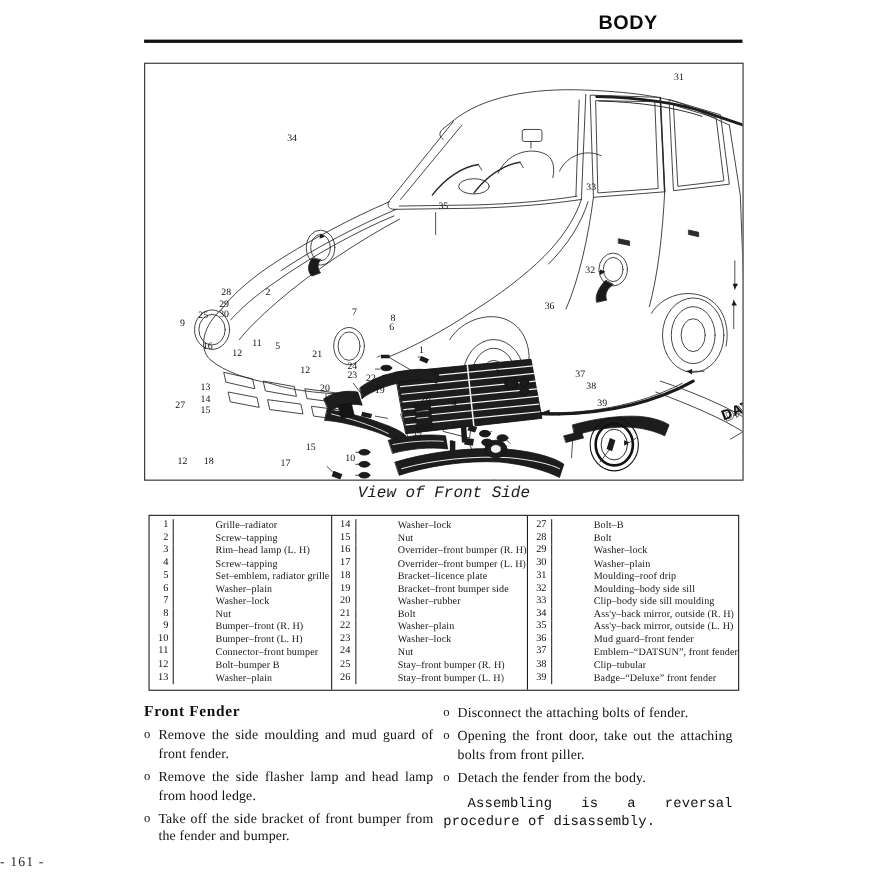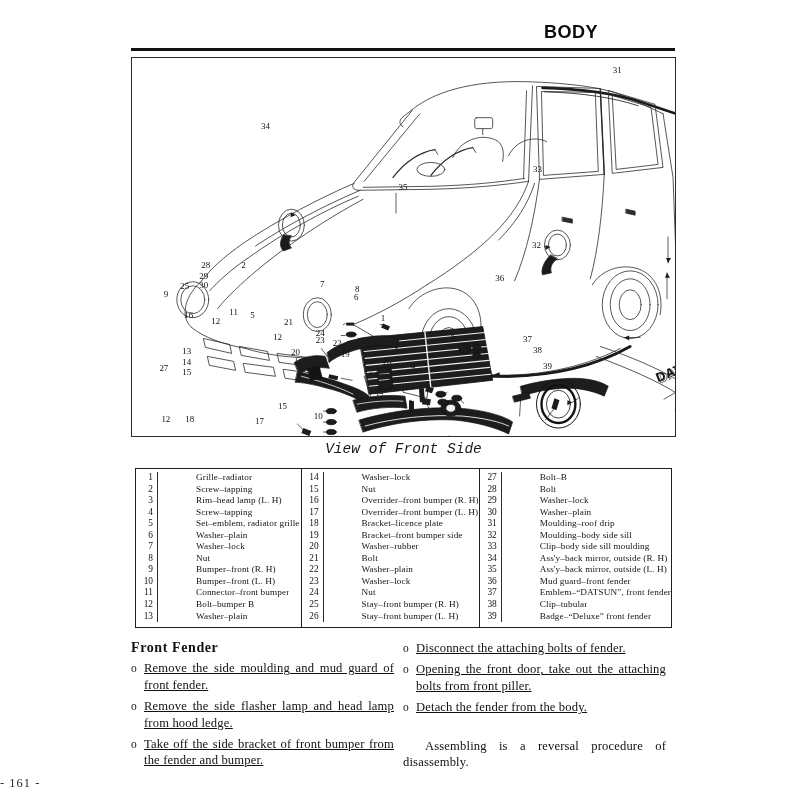--- a/index.html
+++ b/index.html
@@ -15,21 +15,21 @@
     background: #ffffff;
     font-family: "Liberation Serif", serif;
     color: #111111;
     overflow: hidden;
   }
 
   
   .header {
     position: absolute;
     left: 0;
-    top: 12px;
+    top: 0;
     width: 706px;
     height: 46px;
   }
   .header-title {
     position: absolute;
     right: 108px;
     top: 10px;
     font-family: "Liberation Sans", sans-serif;
     font-weight: bold;
     font-size: 18px;
@@ -150,28 +150,28 @@
   .bullet-mark {
     width: 13px;
     min-width: 13px;
     font-size: 11.5px;
   }
   .bullet-text {
     flex: 1;
     text-align: justify;
     text-align-last: left;
     letter-spacing: 0.15px;
-    text-decoration: underline;
   }
   .closing-para {
-    margin-top: 22px;
+    margin-top: 7px;
     text-indent: 22px;
     text-align: justify;
     text-align-last: left;
     letter-spacing: 0.15px;
+    font-family: Liberation Mono, monospace;
   }
 
   
   .page-number {
     position: absolute;
     left: 0;
     top: 776px;
     width: 806px;
     text-align: left;
     font-size: 12.5px;

